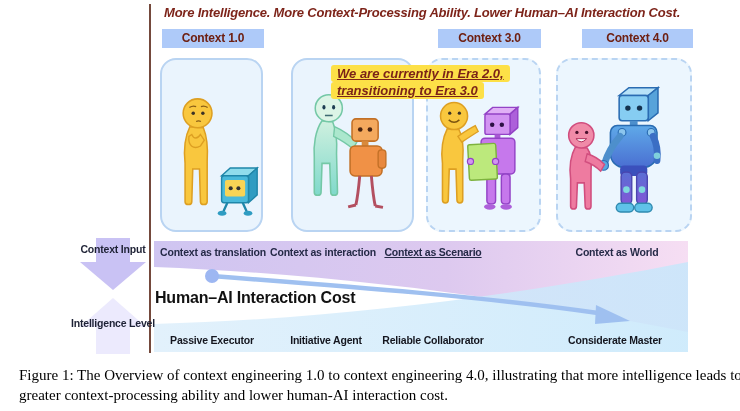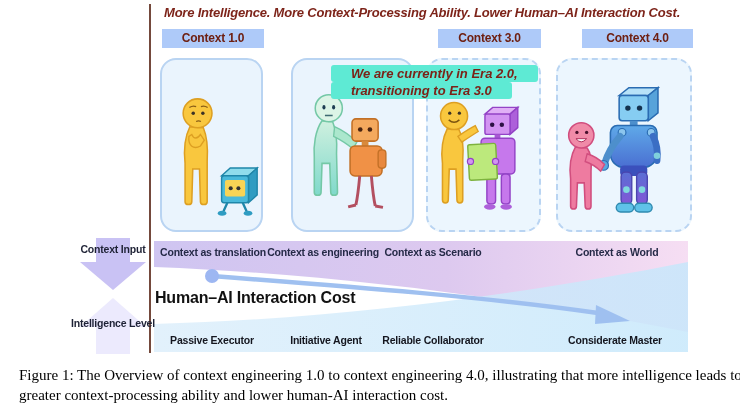--- a/index.html
+++ b/index.html
@@ -11,21 +11,21 @@
   .chip{position:absolute;top:29px;height:19px;line-height:19px;text-align:center;
         background:#aecaf9;color:#6e2012;font-weight:bold;font-size:12px;border-radius:0;
         letter-spacing:-0.2px;}
   .panel{position:absolute;top:58px;height:174px;background:#eaf4fd;border:2px solid #b9d4f2;
          border-radius:16px;box-sizing:border-box;}
   .panel.dashed{border-style:dashed;background:#ecf6fe;}
   .panel svg{position:absolute;inset:0;width:100%;height:100%;}
   .bands{position:absolute;left:0;top:0;width:740px;height:411px;pointer-events:none;}
   .bubble{position:absolute;left:315px;top:65px;z-index:6;font-size:13px;font-weight:bold;
           font-style:italic;color:#7b2318;line-height:17px;}
-  .bubble span{display:inline-block;background:#5eead4;border-radius:3px;padding:0 20px;}
+  .bubble span{display:inline-block;background:#fde047;border-radius:3px;padding:0 6px;text-decoration:underline;}
   .ctx-label{position:absolute;top:246px;transform:translateX(-50%);font-size:10.5px;
              font-weight:bold;color:#252a47;white-space:nowrap;letter-spacing:-0.2px;z-index:4;}
   .role-label{position:absolute;top:334px;transform:translateX(-50%);font-size:10.5px;
               font-weight:bold;color:#14161f;white-space:nowrap;letter-spacing:-0.2px;z-index:4;}
   .cost-label{position:absolute;left:139px;top:289px;font-size:16px;font-weight:bold;
               color:#111;white-space:nowrap;letter-spacing:-0.2px;z-index:4;}
   .side-label{position:absolute;width:84px;text-align:center;font-size:10.5px;font-weight:bold;
               color:#1e2235;line-height:12px;z-index:4;letter-spacing:-0.2px;}
   #ctx-input-label{left:55px;top:243px;}
   #intel-label{left:55px;top:317px;}
@@ -194,22 +194,22 @@
     <path d="M138,241 L672,241 L672,332 C500,298 320,274 138,267 Z" fill="url(#gP)"></path>
     <path d="M138,352 L138,324 C330,319 520,292 672,262 L672,352 Z" fill="url(#gB)" opacity="0.82"></path>
     <polygon points="80,238 114,238 114,262 130,262 97,290 64,262 80,262" fill="#c9c2f4"></polygon>
     <polygon points="97,298 130,327 114,327 114,354 80,354 80,327 64,327" fill="#eceafd"></polygon>
     <path d="M196,276 C340,287 470,297 582,313" stroke="#9fc0f0" stroke-width="4.5" fill="none"></path>
     <polygon points="580,305 614,321 579,324" fill="#9fc0f0"></polygon>
     <circle cx="196" cy="276" r="7" fill="#9db7f2"></circle>
   </svg>
 
   <div class="ctx-label" style="left:197px;">Context as translation</div>
-  <div class="ctx-label" style="left:307px;">Context as engineering</div>
-  <div class="ctx-label" style="left:417px;">Context as Scenario</div>
+  <div class="ctx-label" style="left:307px;">Context as interaction</div>
+  <div class="ctx-label" style="left:417px;text-decoration:underline;">Context as Scenario</div>
   <div class="ctx-label" style="left:601px;">Context as World</div>
 
   <div class="role-label" style="left:196px;">Passive Executor</div>
   <div class="role-label" style="left:310px;">Initiative Agent</div>
   <div class="role-label" style="left:417px;">Reliable Collaborator</div>
   <div class="role-label" style="left:599px;">Considerate Master</div>
 
   <div class="cost-label">Human–AI Interaction Cost</div>
 
   <div class="side-label" id="ctx-input-label">Context Input</div>

